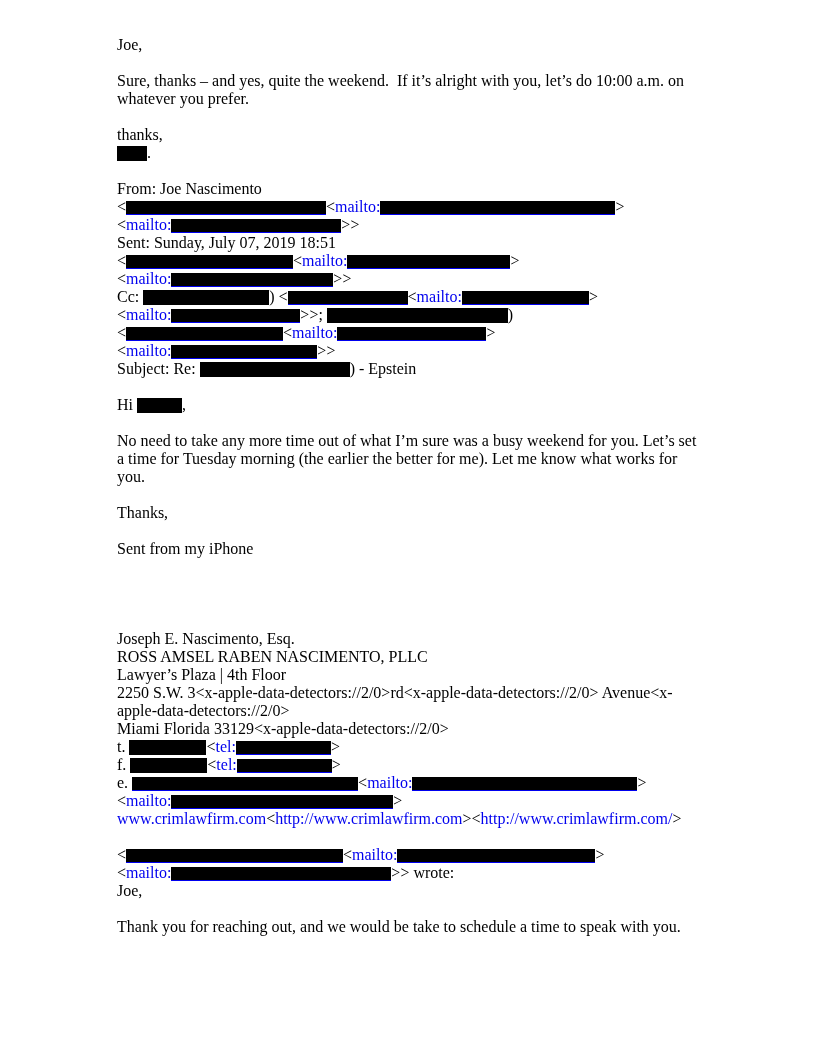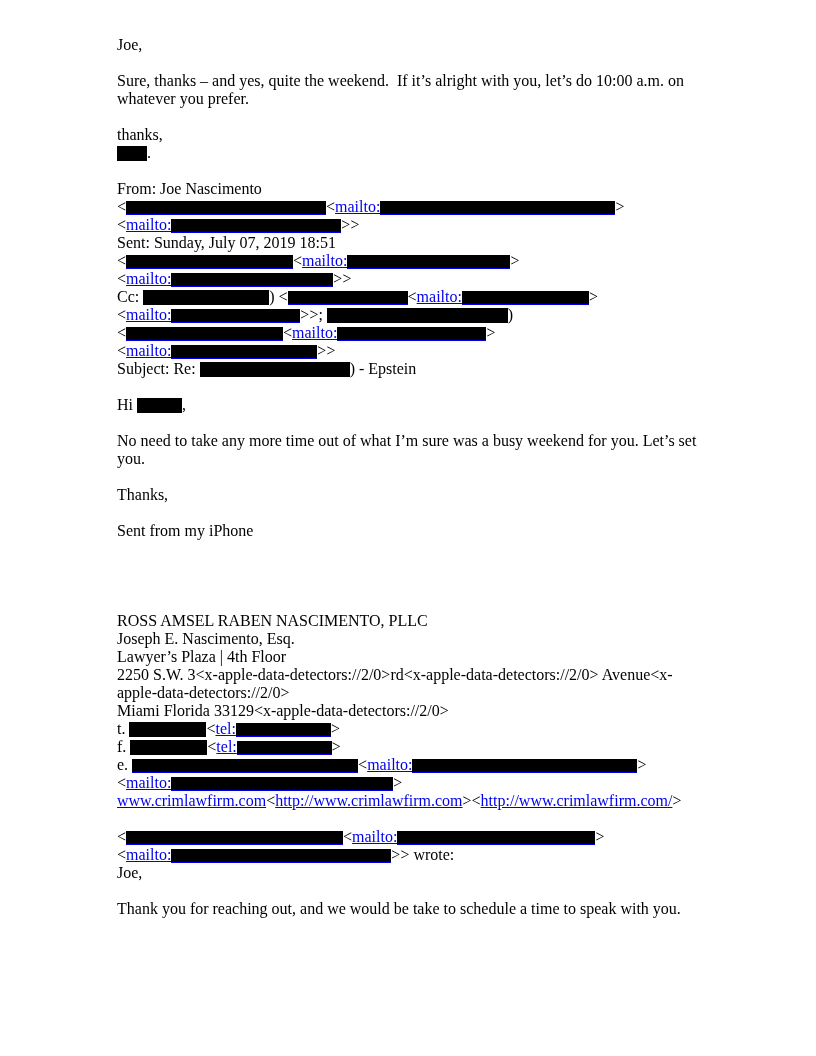--- a/index.html
+++ b/index.html
@@ -18,21 +18,20 @@
   .doc {
     padding: 36px 20px 0 117px;
   }
   .line {
     white-space: pre;
     height: 18px;
     line-height: 18px;
   }
   .link {
     color: var(--link, #0000EE);
-    text-decoration: underline;
     cursor: pointer;
   }
   .bar {
     display: inline-block;
     height: 15px;
     background: var(--redaction, #000000);
     vertical-align: -3px;
   }
   .lnk-bar {
     height: 13.5px;
@@ -59,31 +58,32 @@
     <div class="line"><span>&lt;</span><span class="link">mailto:</span><span class="bar lnk-bar" style="width: 162px;"></span><span>&gt;&gt;</span></div>
     <div class="line"><span>Cc: </span><span class="bar" style="width: 126px;"></span><span>) &lt;</span><span class="bar lnk-bar" style="width: 120px;"></span><span>&lt;</span><span class="link">mailto:</span><span class="bar lnk-bar" style="width: 127px;"></span><span>&gt;</span></div>
     <div class="line"><span>&lt;</span><span class="link">mailto:</span><span class="bar lnk-bar" style="width: 129px;"></span><span>&gt;&gt;; </span><span class="bar" style="width: 181px;"></span><span>)</span></div>
     <div class="line"><span>&lt;</span><span class="bar lnk-bar" style="width: 157px;"></span><span>&lt;</span><span class="link">mailto:</span><span class="bar lnk-bar" style="width: 149px;"></span><span>&gt;</span></div>
     <div class="line"><span>&lt;</span><span class="link">mailto:</span><span class="bar lnk-bar" style="width: 146px;"></span><span>&gt;&gt;</span></div>
     <div class="line"><span>Subject: Re: </span><span class="bar" style="width: 150px;"></span><span>) - Epstein</span></div>
     <div class="line">&nbsp;</div>
     <div class="line"><span>Hi </span><span class="bar" style="width: 45px;"></span><span>,</span></div>
     <div class="line">&nbsp;</div>
     <div class="line"><span>No need to take any more time out of what I’m sure was a busy weekend for you. Let’s set</span></div>
+    <div class="line"><span>a time for Tuesday morning (the earlier the better for me). Let me know what works for</span></div>
     <div class="line"><span>you.</span></div>
     <div class="line">&nbsp;</div>
     <div class="line"><span>Thanks,</span></div>
     <div class="line">&nbsp;</div>
     <div class="line"><span>Sent from my iPhone</span></div>
     <div class="line">&nbsp;</div>
     <div class="line">&nbsp;</div>
     <div class="line">&nbsp;</div>
     <div class="line">&nbsp;</div>
+    <div class="line"><span>Joseph E. Nascimento, Esq.</span></div>
     <div class="line"><span>ROSS AMSEL RABEN NASCIMENTO, PLLC</span></div>
-    <div class="line"><span>Joseph E. Nascimento, Esq.</span></div>
     <div class="line"><span>Lawyer’s Plaza | 4th Floor</span></div>
     <div class="line"><span>2250 S.W. 3&lt;x-apple-data-detectors://2/0&gt;rd&lt;x-apple-data-detectors://2/0&gt; Avenue&lt;x-</span></div>
     <div class="line"><span>apple-data-detectors://2/0&gt;</span></div>
     <div class="line"><span>Miami Florida 33129&lt;x-apple-data-detectors://2/0&gt;</span></div>
     <div class="line"><span>t. </span><span class="bar" style="width: 77px;"></span><span>&lt;</span><span class="link">tel:</span><span class="bar lnk-bar" style="width: 95px;"></span><span>&gt;</span></div>
     <div class="line"><span>f. </span><span class="bar" style="width: 77px;"></span><span>&lt;</span><span class="link">tel:</span><span class="bar lnk-bar" style="width: 95px;"></span><span>&gt;</span></div>
     <div class="line"><span>e. </span><span class="bar lnk-bar" style="width: 226px;"></span><span>&lt;</span><span class="link">mailto:</span><span class="bar lnk-bar" style="width: 225px;"></span><span>&gt;</span></div>
     <div class="line"><span>&lt;</span><span class="link">mailto:</span><span class="bar lnk-bar" style="width: 222px;"></span><span>&gt;</span></div>
     <div class="line"><span class="link">www.crimlawfirm.com</span><span>&lt;</span><span class="link">http://www.crimlawfirm.com</span><span>&gt;&lt;</span><span class="link">http://www.crimlawfirm.com/</span><span>&gt;</span></div>
     <div class="line">&nbsp;</div>

